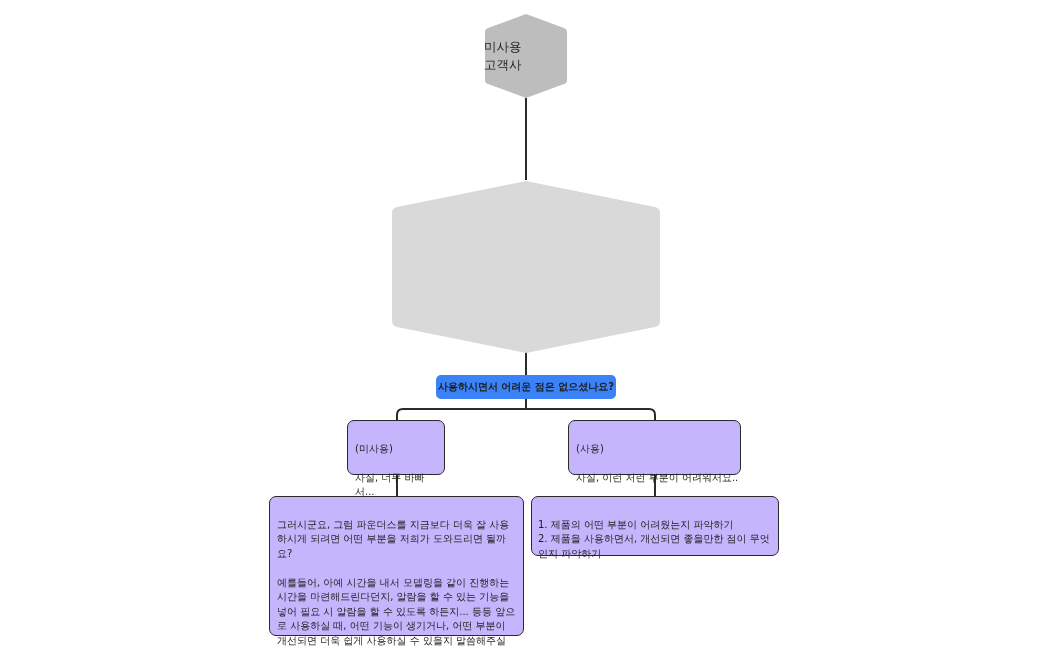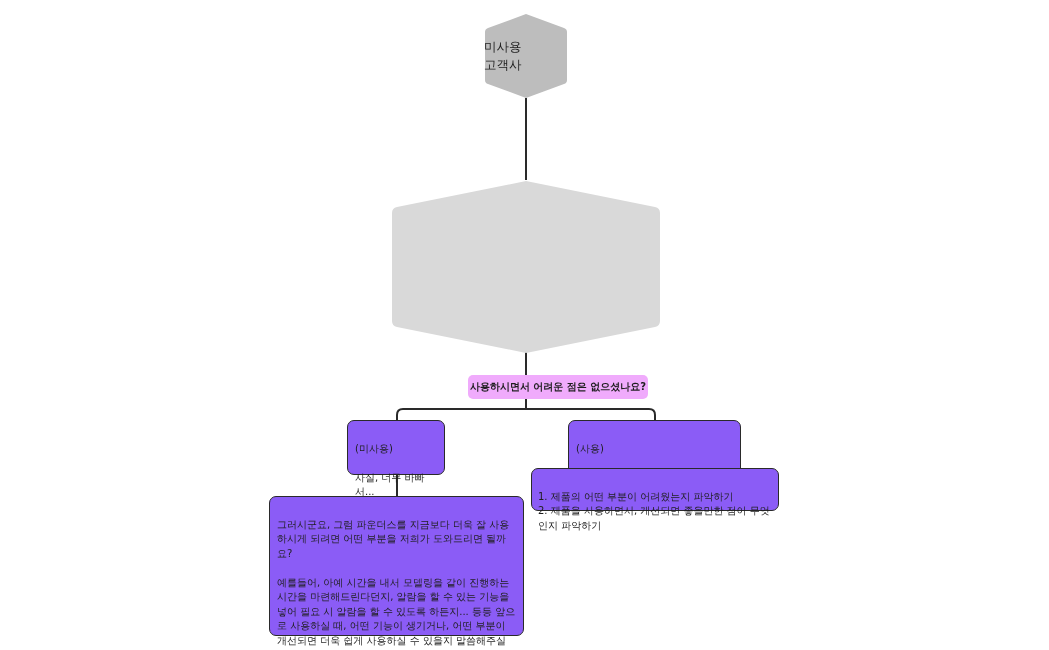--- a/index.html
+++ b/index.html
@@ -17,31 +17,31 @@
   .hex-small .lbl { position: relative; white-space: pre-line; }
   .hex-big {
     position: absolute; left: 391px; top: 180px; width: 270px; height: 174px;
   }
   .hex-big .lbl {
     position: absolute; left: 15px; top: 38px; width: 246px;
     font-size: 10px; line-height: 14.5px; color: #1e1e1e; white-space: pre-line;
   }
   .question {
     position: absolute; left: 436px; top: 375px; width: 180px; height: 24px;
-    background: #f0abfc; border-radius: 5px; display: flex; align-items: center; justify-content: center;
-    font-size: 10px; font-weight: bold; color: #1e1e1e; white-space: nowrap; margin-left: 32px;
+    background: #3b82f6; border-radius: 5px; display: flex; align-items: center; justify-content: center;
+    font-size: 10px; font-weight: bold; color: #1e1e1e; white-space: nowrap;
   }
   .box {
-    position: absolute; background: #8b5cf6; border: 1.5px solid #2a2a2a; border-radius: 7px;
+    position: absolute; background: #c4b5fd; border: 1.5px solid #2a2a2a; border-radius: 7px;
     font-size: 10px; line-height: 14.5px; color: #1e1e1e; white-space: pre-line; box-sizing: border-box;
   }
   .b1 { left: 347px; top: 420px; width: 98px; height: 55px; padding: 6px 0 0 7px; }
   .b2 { left: 568px; top: 420px; width: 173px; height: 55px; padding: 6px 0 0 7px; }
   .b3 { left: 269px; top: 496px; width: 255px; height: 140px; padding: 6px 6px 12px 7px; }
-  .b4 { left: 531px; top: 468px; width: 248px; height: 43px; padding: 6px 6px 0 6px; }
+  .b4 { left: 531px; top: 496px; width: 248px; height: 60px; padding: 6px 6px 0 6px; }
 </style>
 </head>
 <body>
 
 <svg class="connectors" width="1049" height="650">
   <g stroke="#2a2a2a" stroke-width="2" fill="none">
     <line x1="526" y1="98" x2="526" y2="180"></line>
     <line x1="526" y1="352" x2="526" y2="376"></line>
     <line x1="526" y1="398" x2="526" y2="409"></line>
     <path d="M397 420 L397 415 Q397 409 403 409 L649 409 Q655 409 655 415 L655 420"></path>

